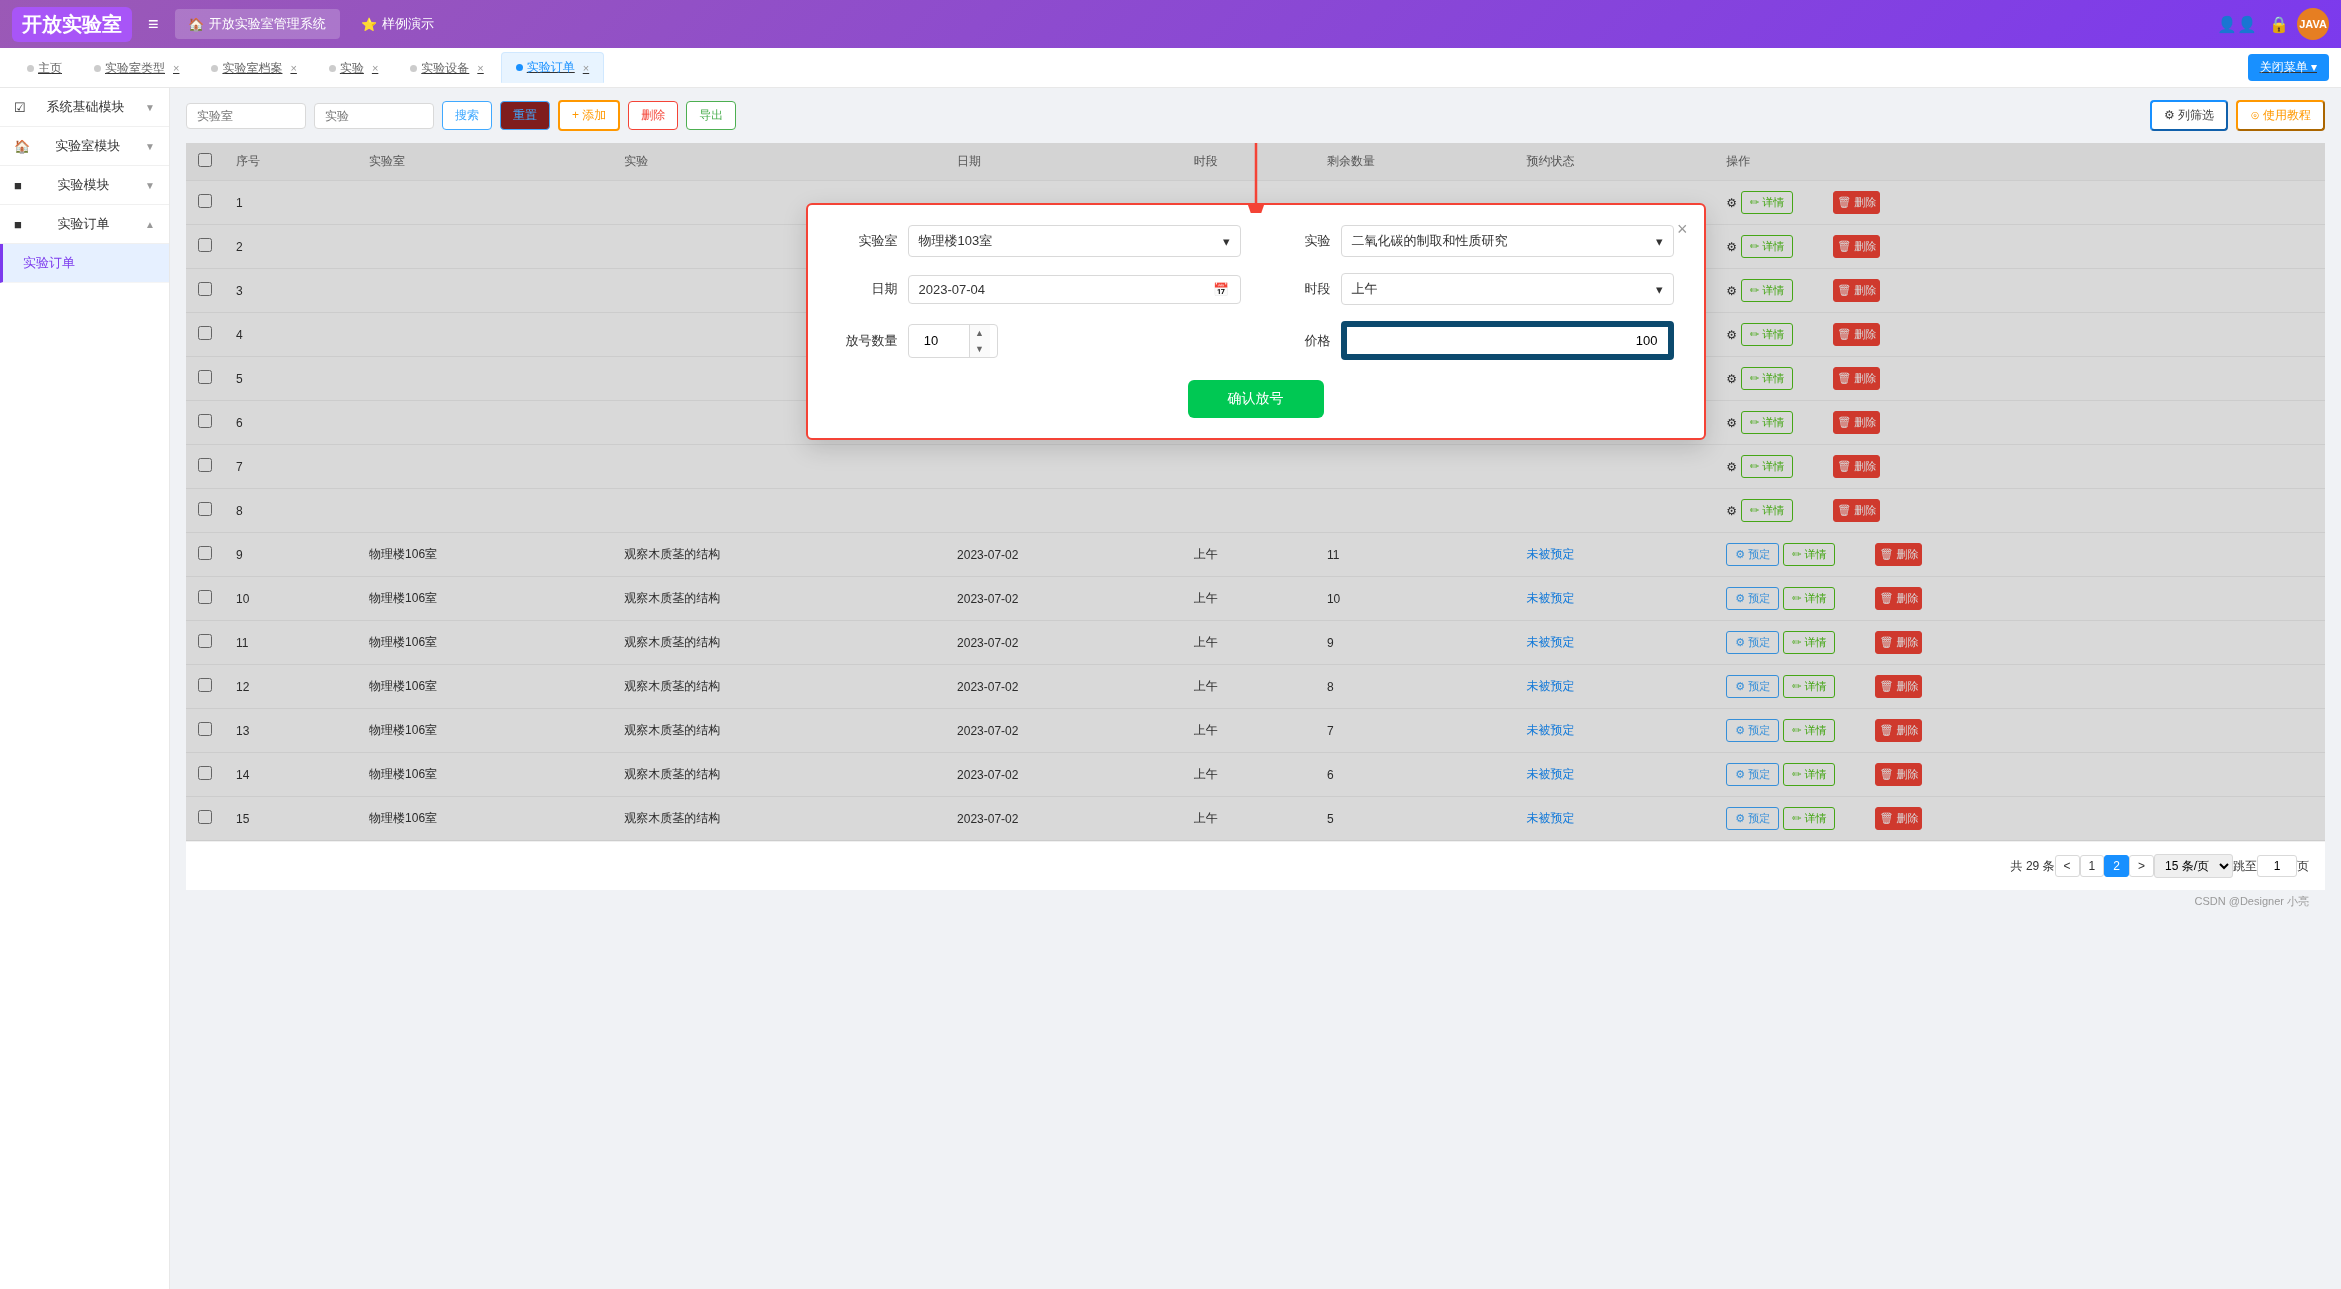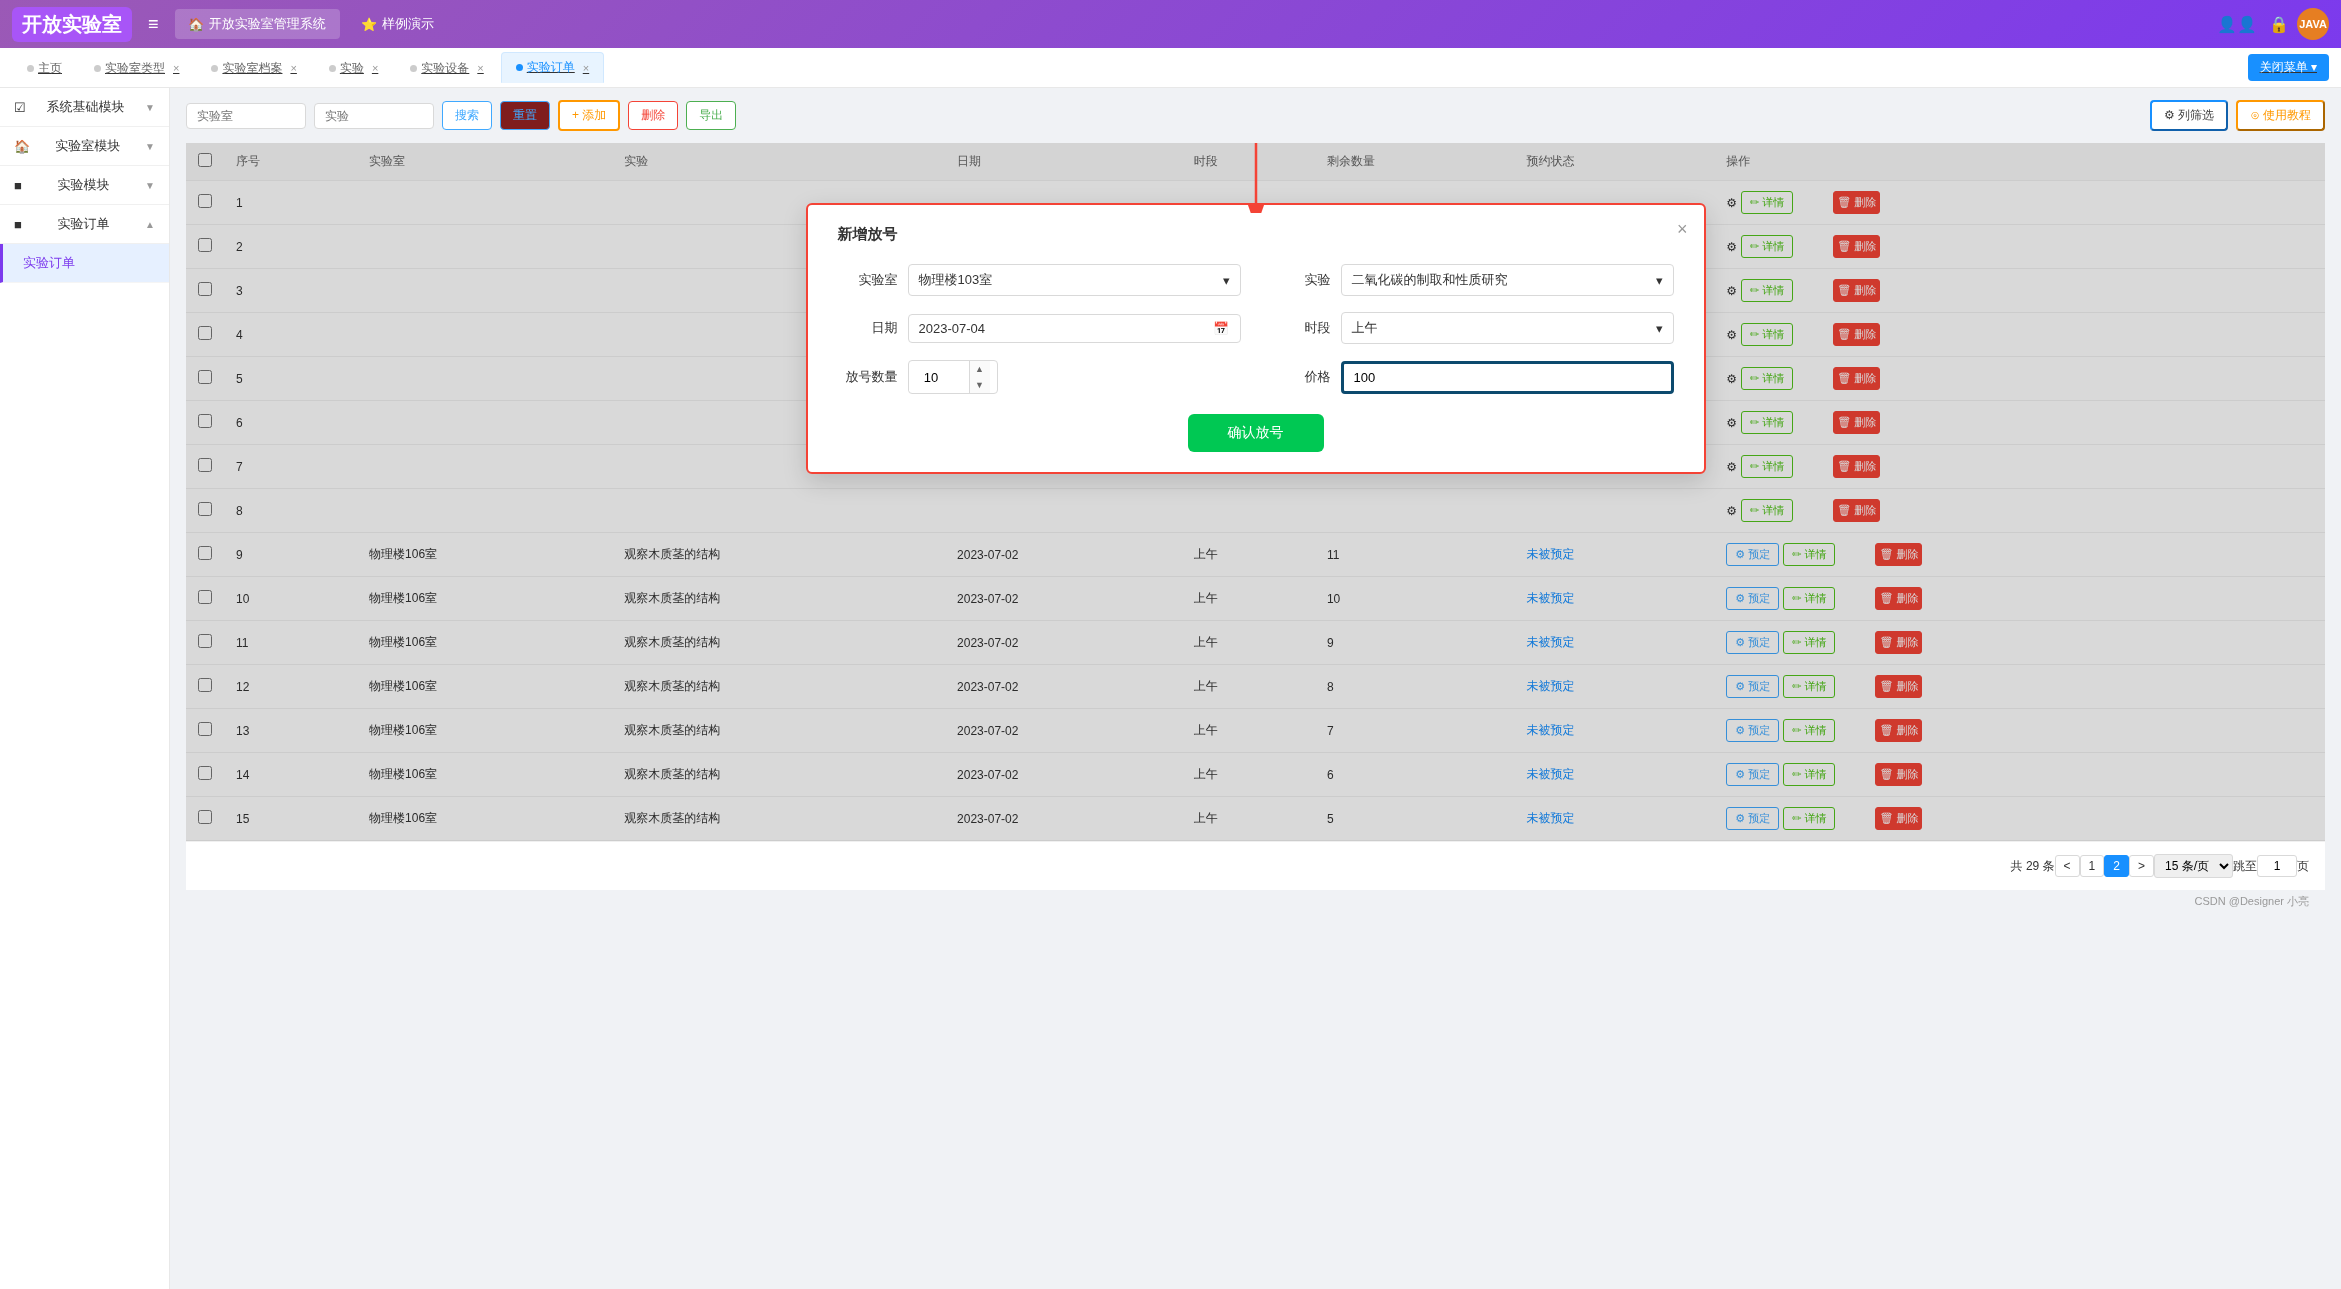--- a/index.html
+++ b/index.html
@@ -135,22 +135,22 @@
     }
     .modal-field { display: flex; align-items: center; gap: 10px; }
     .modal-label { font-size: 13px; color: #333; width: 60px; text-align: right; flex-shrink: 0; }
     .modal-select {
       flex: 1; border: 1px solid #d9d9d9; border-radius: 4px;
       padding: 6px 10px; font-size: 13px; display: flex;
       align-items: center; justify-content: space-between;
       cursor: pointer; background: #fff;
     }
     .modal-input {
-      flex: 1; border: 3px solid #0c4a6e; border-radius: 4px;
-      padding: 6px 10px; font-size: 13px; outline: none;
+      flex: 1; border: 6px solid #0c4a6e; border-radius: 4px;
+      padding: 6px 10px; font-size: 13px; outline: none; text-align: right;
     }
     .modal-date {
       flex: 1; border: 1px solid #d9d9d9; border-radius: 4px;
       padding: 6px 10px; font-size: 13px; display: flex;
       align-items: center; justify-content: space-between;
       background: #fff;
     }
     .number-input {
       display: flex; align-items: center;
       border: 1px solid #d9d9d9; border-radius: 4px; overflow: hidden;
@@ -631,21 +631,20 @@
             <defs>
               <marker id="arrowhead" markerWidth="10" markerHeight="7" refX="0" refY="3.5" orient="auto">
                 <polygon points="0 0, 10 3.5, 0 7" fill="#f44336"></polygon>
               </marker>
             </defs>
             <line x1="20" y1="0" x2="20" y2="60" stroke="#f44336" stroke-width="2.5" marker-end="url(#arrowhead)"></line>
           </svg>
         </div>
 
         <div class="modal">
-          <div class="modal-title">新增放号</div>
           <span class="modal-close">×</span>
 
           <div class="modal-grid">
 
             <div class="modal-field">
               <span class="modal-label">实验室</span>
               <div class="modal-select">
                 <span>物理楼103室</span>
                 <span>▾</span>
               </div>

